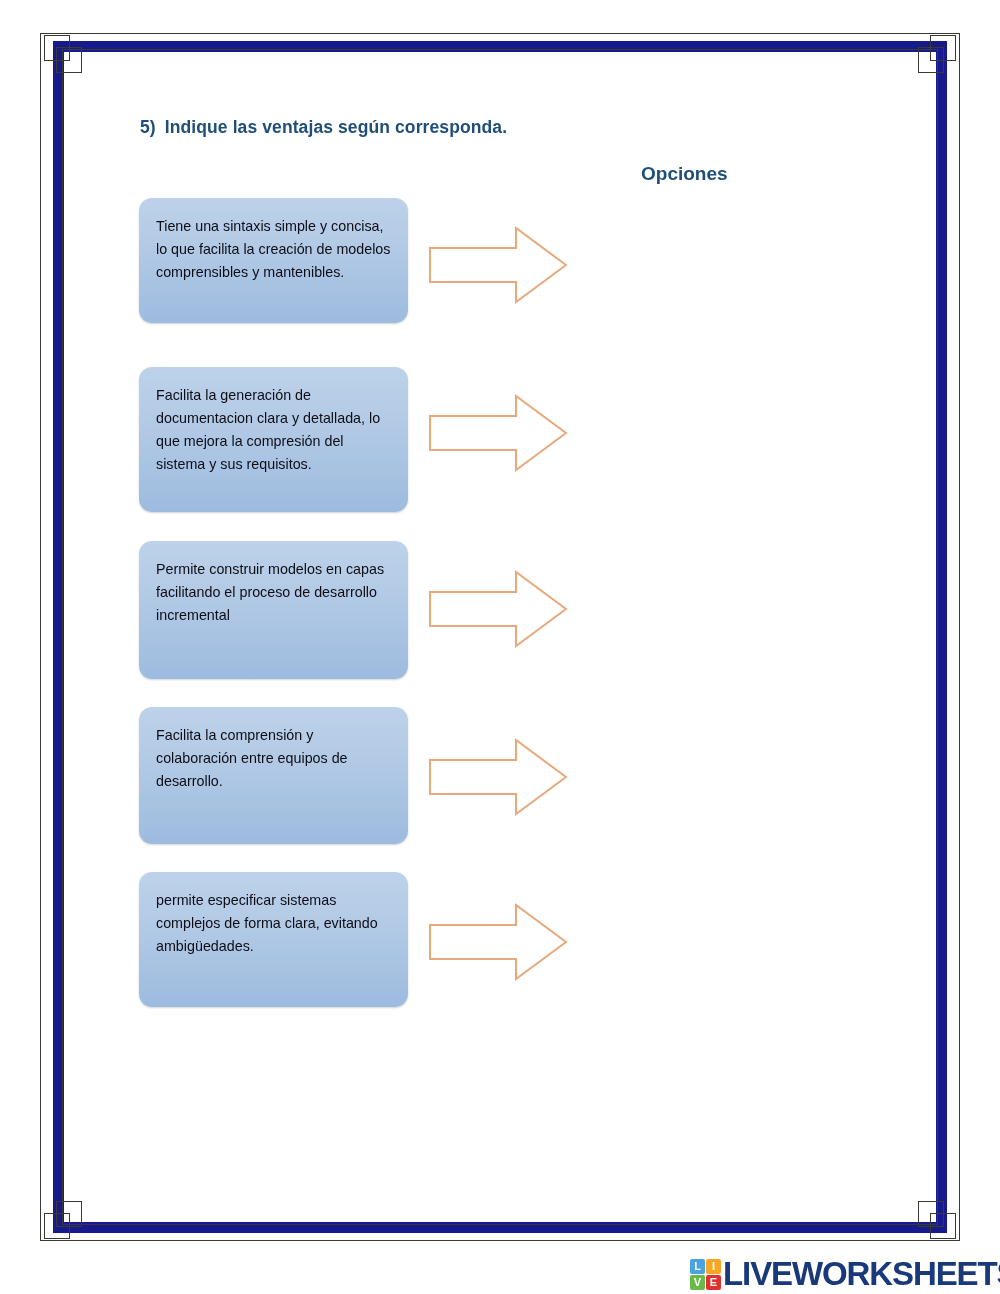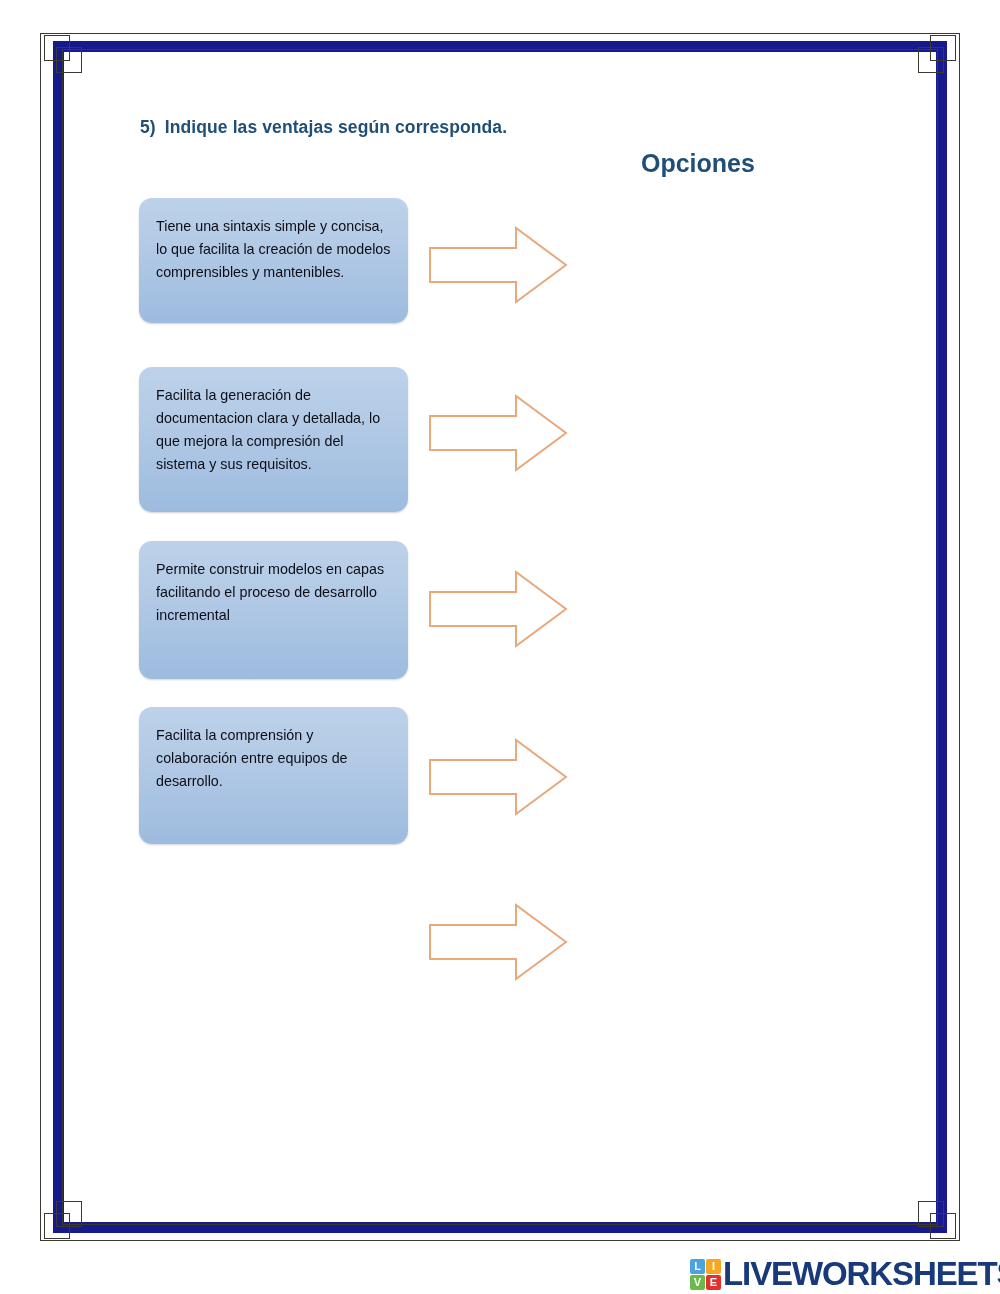--- a/index.html
+++ b/index.html
@@ -80,22 +80,22 @@
     font-weight: bold;
     color: #1f4e79;
     letter-spacing: 0.1px;
     white-space: nowrap;
   }
   #question-title .qnum { margin-right: 9px; }
 
   #options-heading {
     position: absolute;
     left: 641px;
-    top: 149px;
-    font-size: 25px;
+    top: 163px;
+    font-size: 19px;
     font-weight: bold;
     color: #1f4e79;
     white-space: nowrap;
   }
 
   
   .stmt-box {
     position: absolute;
     left: 139px;
     width: 269px;
@@ -186,20 +186,21 @@
   <div id="question-title">
     <span class="qnum">5)</span><span>Indique las ventajas según corresponda.</span>
   </div>
 
   <div id="options-heading">Opciones</div>
 
   <div class="stmt-box b1">Tiene una sintaxis simple y concisa, lo que facilita la creación de modelos comprensibles y mantenibles.</div>
   <div class="stmt-box b2">Facilita la generación de documentacion clara y detallada, lo que mejora la compresión del sistema y sus requisitos.</div>
   <div class="stmt-box b4">Facilita la comprensión y colaboración entre equipos de desarrollo.</div>
   <div class="stmt-box b3">Permite construir modelos en capas facilitando el proceso de desarrollo incremental</div>
+  <div class="stmt-box b5">permite especificar sistemas complejos de forma clara, evitando ambigüedades.</div>
 
   <div class="arrow-wrap a1">
     <svg viewBox="0 0 140 78" xmlns="http://www.w3.org/2000/svg">
       <polygon points="2,22 88,22 88,2 138,39 88,76 88,56 2,56" fill="#ffffff" stroke="#e8a87c" stroke-width="2" stroke-linejoin="miter"></polygon>
     </svg>
   </div>
   <div class="arrow-wrap a2">
     <svg viewBox="0 0 140 78" xmlns="http://www.w3.org/2000/svg">
       <polygon points="2,22 88,22 88,2 138,39 88,76 88,56 2,56" fill="#ffffff" stroke="#e8a87c" stroke-width="2" stroke-linejoin="miter"></polygon>
     </svg>

